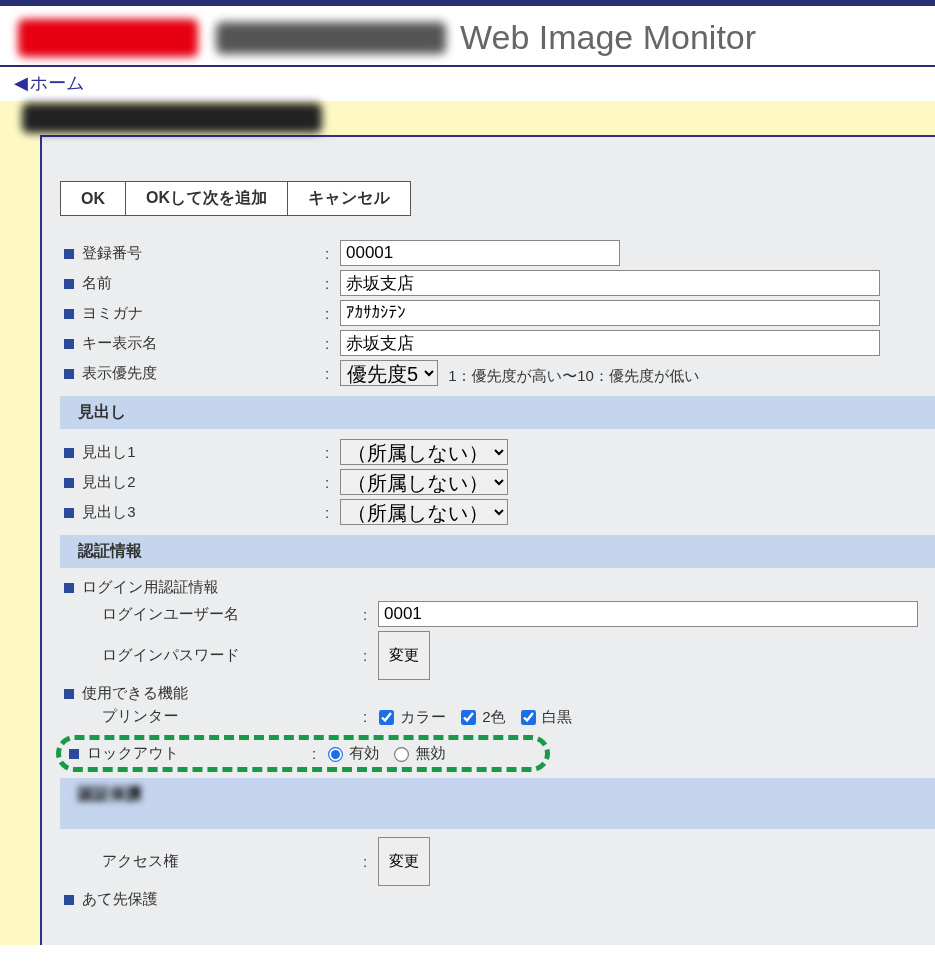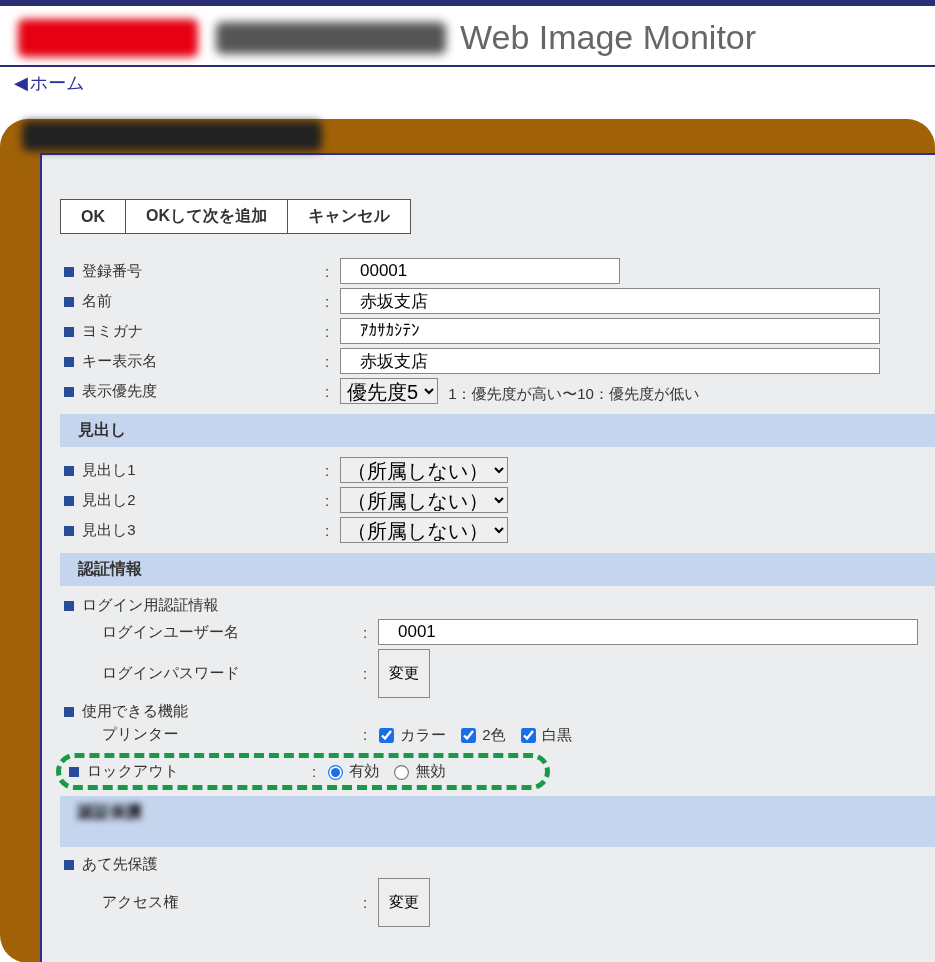--- a/index.html
+++ b/index.html
@@ -51,24 +51,23 @@
     padding: 4px 14px;
     font-size: 18px;
     color: #2a2f9a;
   }
   .bc-arrow {
     color: #2a2f9a;
     margin-right: 2px;
   }
   .darkband {
     position: relative;
-    margin-top: 20px;
+    margin-top: 2px;
     height: 844px;
-    background: #a16207;
-    border-radius: 28px;
+    background: #fef9c3;
   }
   .blur-listtitle {
     position: absolute;
     top: 2px;
     left: 22px;
     width: 300px;
     height: 30px;
     background: #222;
     filter: blur(4px);
     border-radius: 6px;
@@ -122,21 +121,21 @@
     display: inline-block;
     width: 10px;
     height: 10px;
     background: #2a4a9a;
     margin-right: 8px;
     vertical-align: middle;
   }
   input[type=text] {
     box-sizing: border-box;
     border: 1px solid #888;
-    padding: 2px 19px;
+    padding: 2px 5px;
     font-size: 17px;
     font-family: inherit;
     height: 26px;
   }
   input.wide { width: 540px; }
   input.med  { width: 280px; }
   select {
     border: 1px solid #888;
     font-size: 20px;
     font-family: inherit;
@@ -318,26 +317,26 @@
           </tr>
         </tbody>
           </table>
       </div>
 
       <div class="blur-subhdr">認証保護</div>
 
       <table class="form-grid" style="margin-top:6px">
         <tbody>
             <tr>
+          <td class="lbl indent"><span>アクセス権</span></td>
+          <td class="colon">:</td>
+          <td><button class="small-btn">変更</button></td>
+        </tr>
+        <tr>
           <td class="lbl" colspan="3"><span class="sq"></span><span>あて先保護</span></td>
-        </tr>
-        <tr>
-          <td class="lbl indent"><span>アクセス権</span></td>
-          <td class="colon">:</td>
-          <td><button class="small-btn">変更</button></td>
         </tr>
       </tbody>
         </table>
 
     </div>
   </div>
 
 </div>
 
 </body></html>

